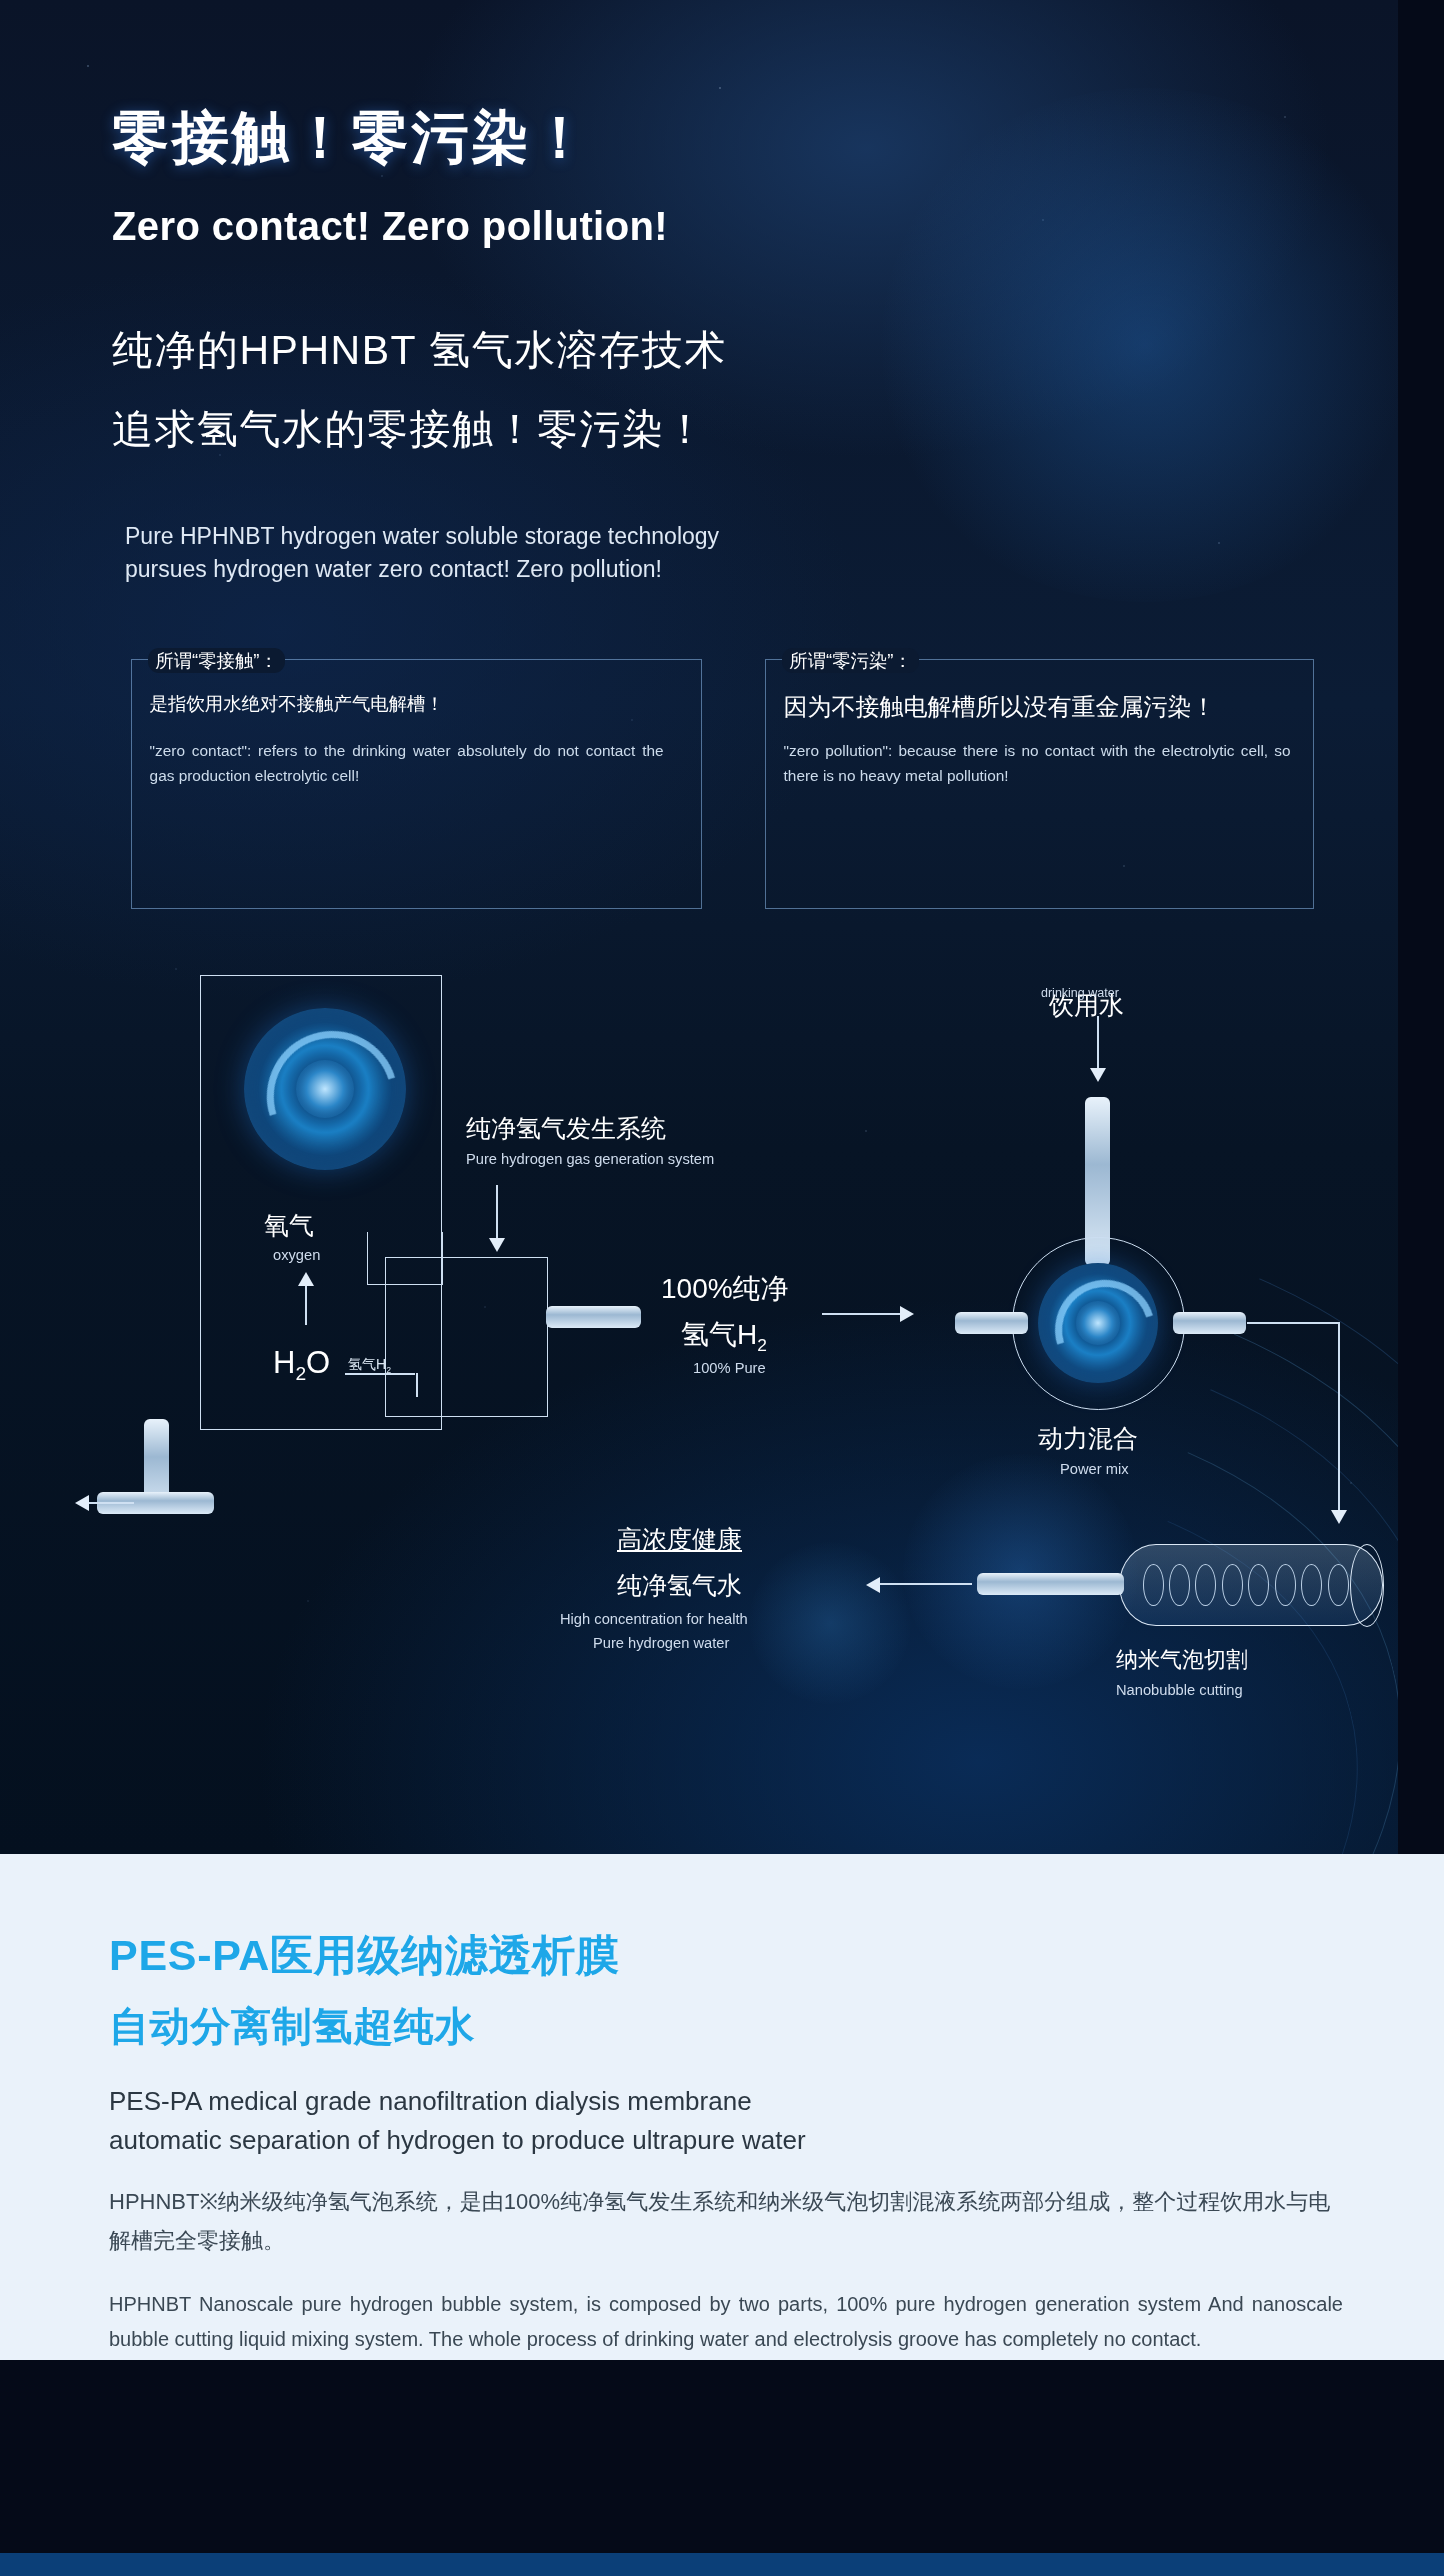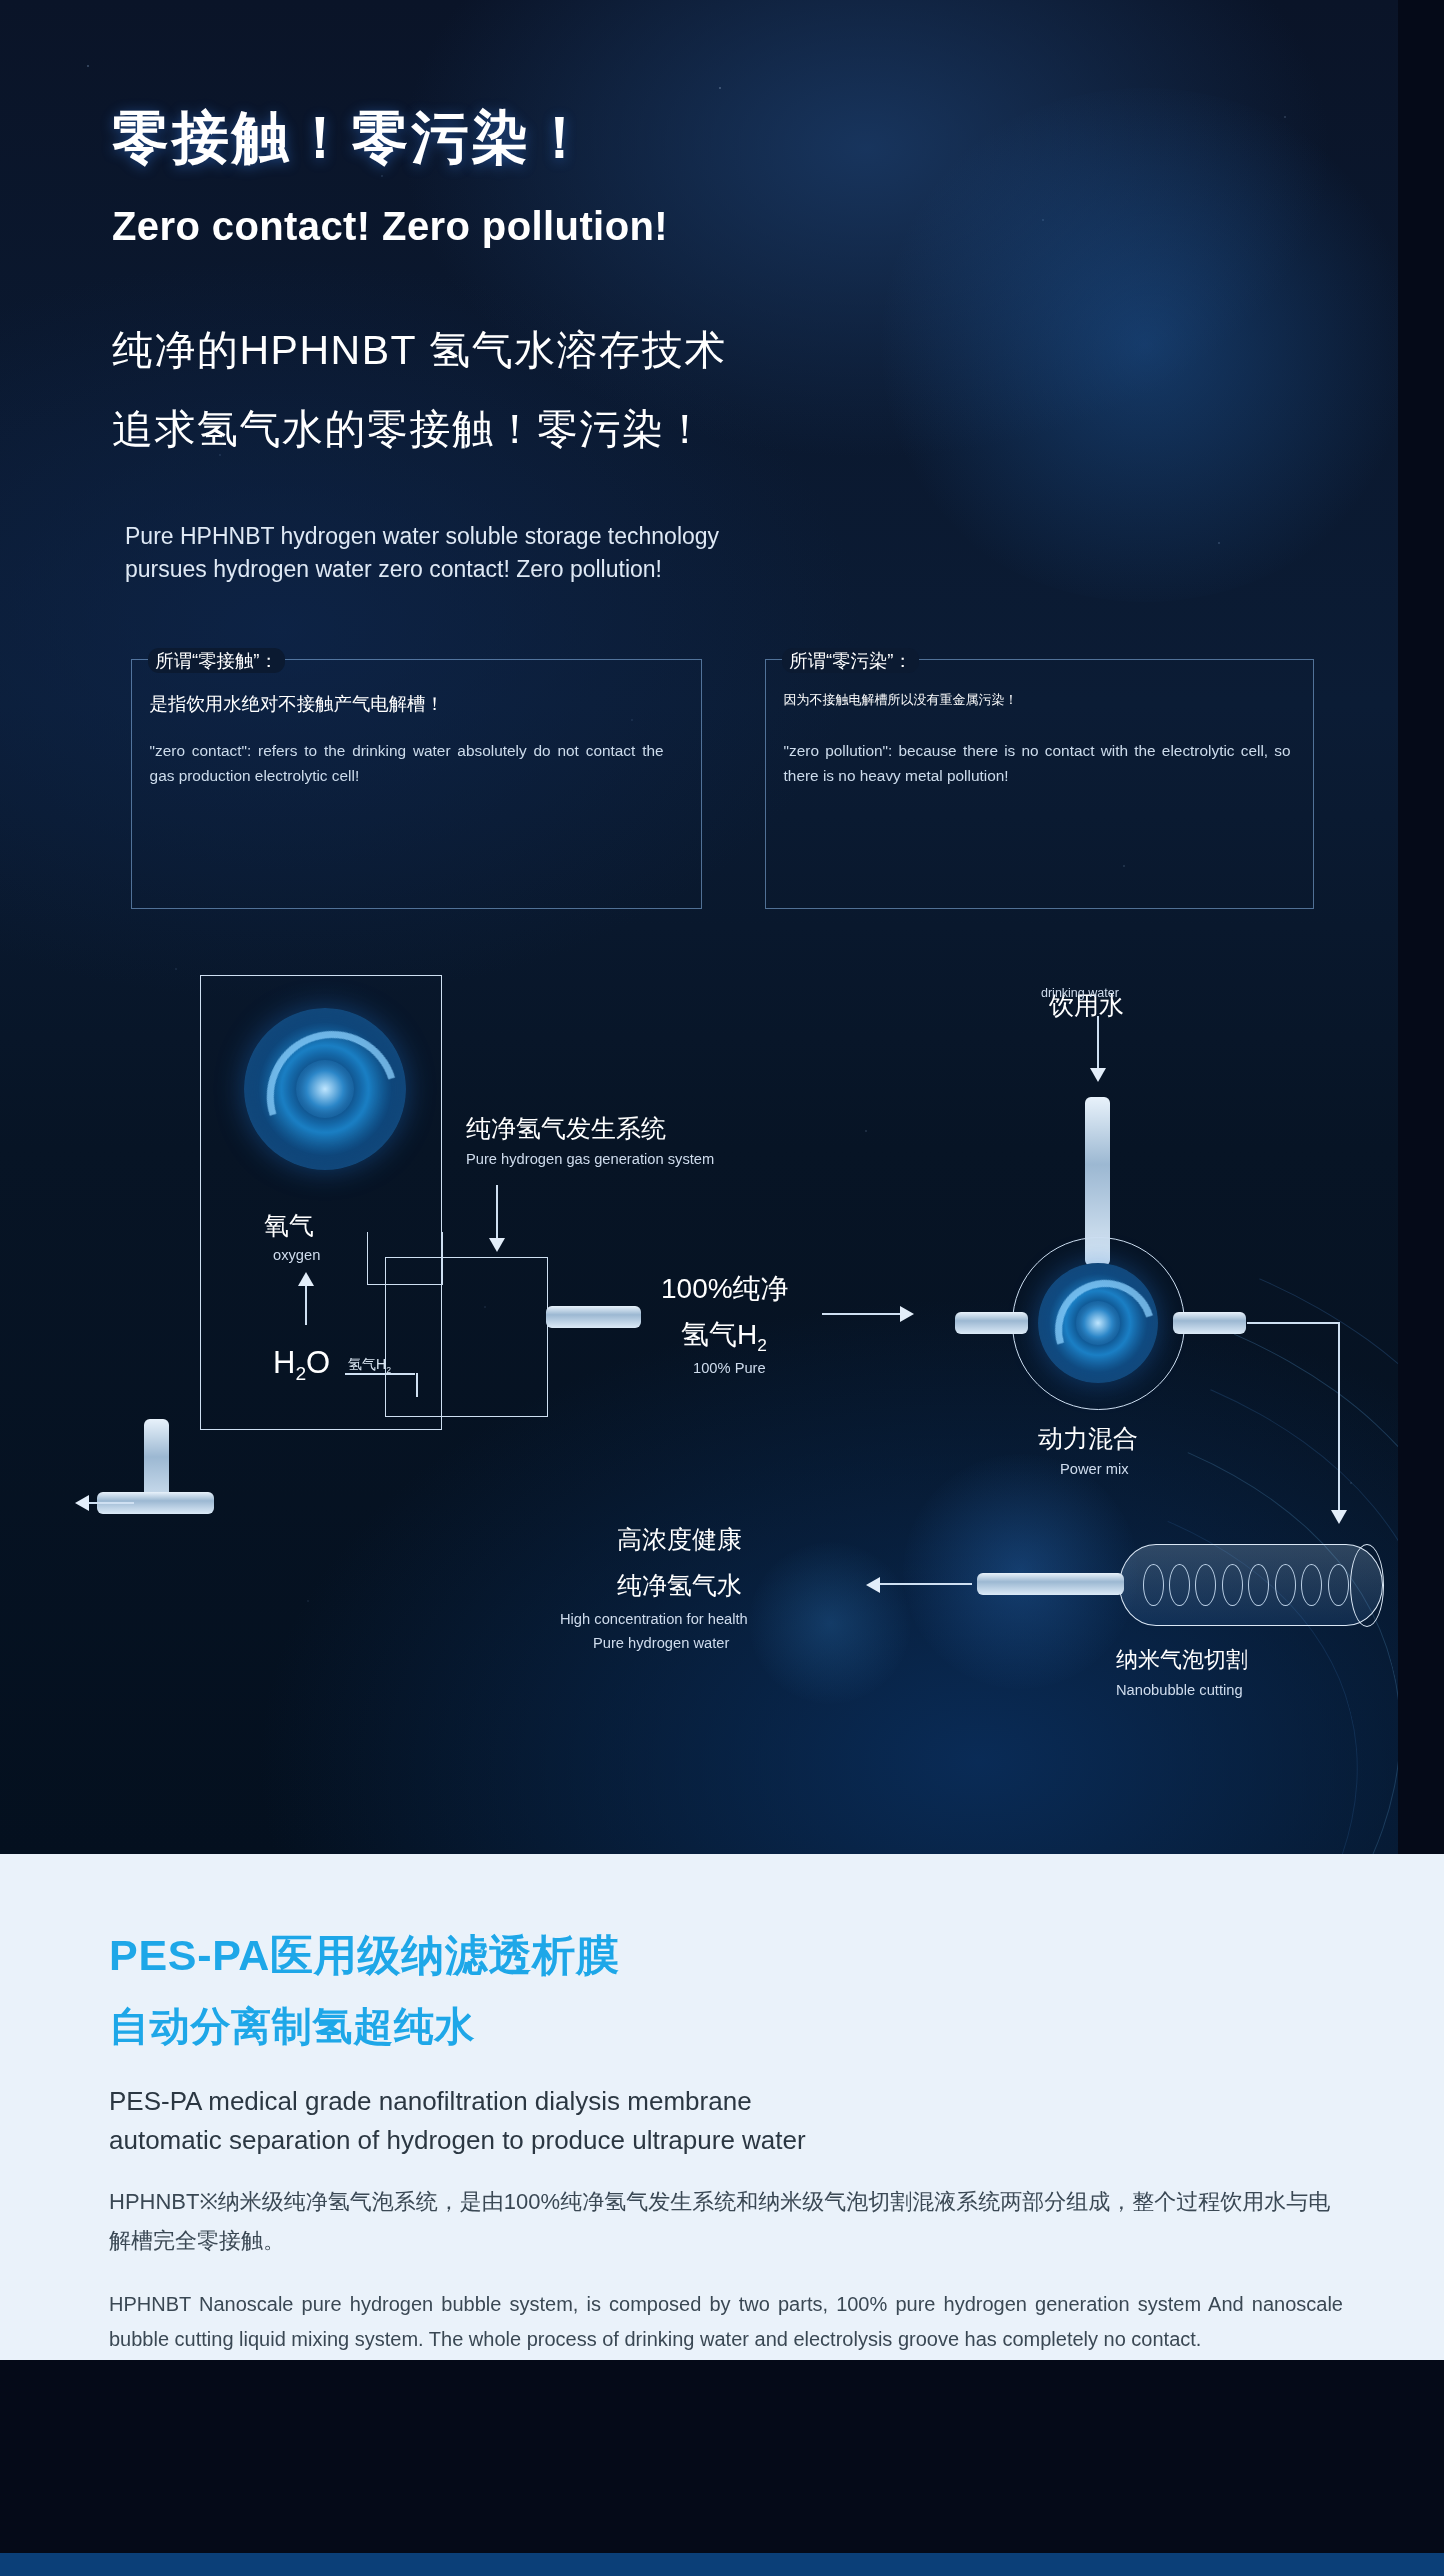--- a/index.html
+++ b/index.html
@@ -321,21 +321,21 @@
 pursues hydrogen water zero contact! Zero pollution!</div>
 
     <div class="defbox" style="left:131px; top:659px; width:571px; height:250px;">
       <div class="cn-title">所谓“零接触”：</div>
       <div class="cn-line">是指饮用水绝对不接触产气电解槽！</div>
       <div class="en-line">"zero contact": refers to the drinking water absolutely do not contact the gas production electrolytic cell!</div>
     </div>
 
     <div class="defbox" style="left:765px; top:659px; width:549px; height:250px;">
       <div class="cn-title">所谓“零污染”：</div>
-      <div class="cn-line" style="font-size:13px;">因为不接触电解槽所以没有重金属污染！</div>
+      <div class="cn-line" style="font-size:24px;">因为不接触电解槽所以没有重金属污染！</div>
       <div class="en-line" style="width:507px;">"zero pollution": because there is no contact with the electrolytic cell, so there is no heavy metal pollution!</div>
     </div>
 
     <div class="diagram">
 
       <div class="box-outline" style="left:200px; top:35px; width:242px; height:455px;"></div>
 
       <div class="vortex" style="left:244px; top:68px; width:162px; height:162px;"></div>
 
       <div class="box-outline" style="left:367px; top:292px; width:76px; height:53px; border-top:none;"></div>
@@ -409,21 +409,21 @@
       <div class="bub" style="left:1301px; top:624px;"></div>
       <div class="bub" style="left:1328px; top:624px;"></div>
 
       <div class="lbl lbl-cn-sm" style="left:1116px; top:705px;">纳米气泡切割</div>
       <div class="lbl lbl-en" style="left:1116px; top:742px;">Nanobubble cutting</div>
 
       <div class="pipe" style="left:977px; top:633px; width:147px; height:22px;"></div>
       <div class="dgm-line" style="left:878px; top:643px; width:94px; height:1.5px;"></div>
       <div class="arrowhead ar-left" style="left:866px; top:637px;"></div>
 
-      <div class="lbl lbl-cn" style="left:617px; top:583px;">高浓度健康</div>
+      <div class="lbl lbl-cn" style="left:617px; top:583px;text-decoration:underline;">高浓度健康</div>
       <div class="lbl lbl-cn" style="left:617px; top:629px;">纯净氢气水</div>
       <div class="lbl lbl-en" style="left:560px; top:671px;">High concentration for health</div>
       <div class="lbl lbl-en" style="left:593px; top:695px;">Pure hydrogen water</div>
 
     </div>
   </div>
 
   <div class="bottom">
     <div class="b-h1">PES-PA医用级纳滤透析膜</div>
     <div class="b-h2">自动分离制氢超纯水</div>

